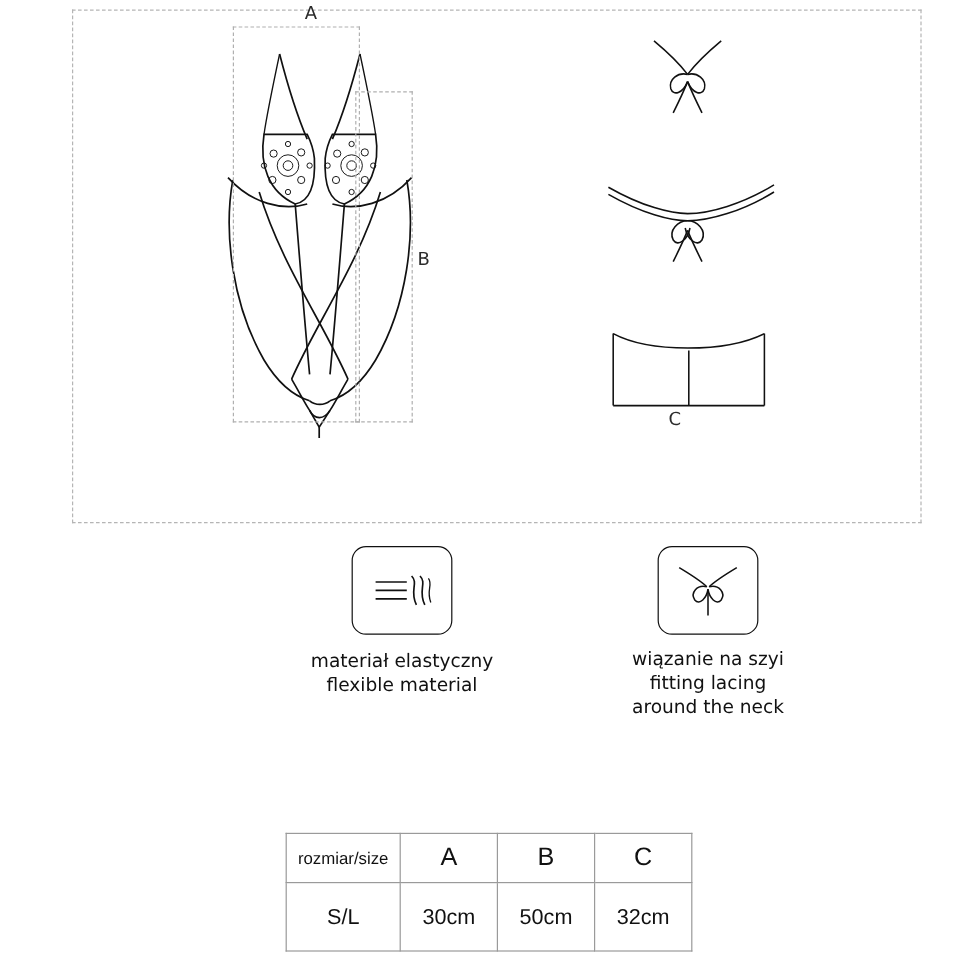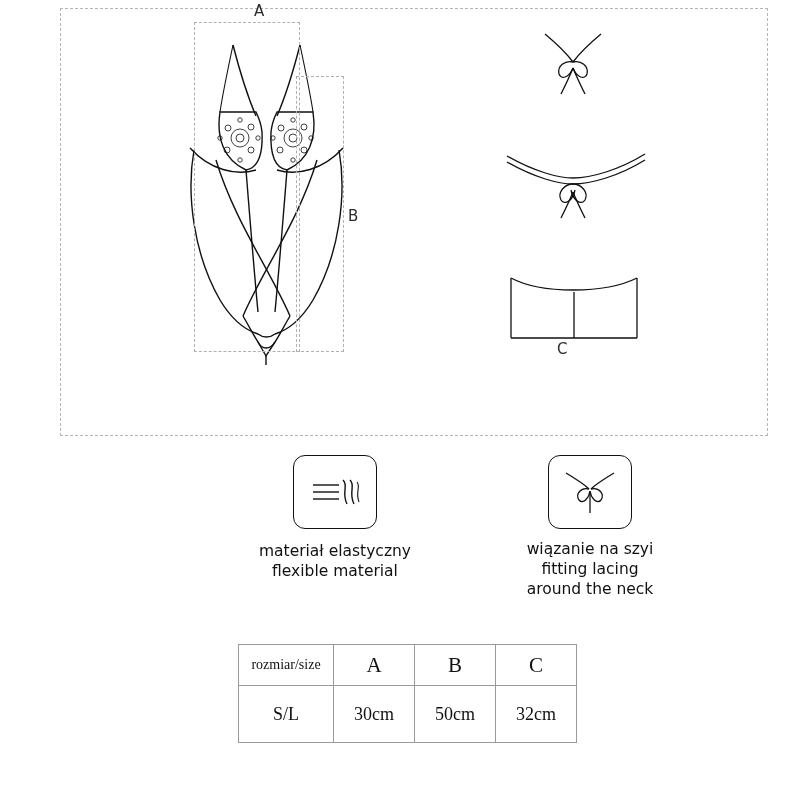--- a/index.html
+++ b/index.html
@@ -117,23 +117,23 @@
     font-family: "DejaVu Sans", sans-serif;
   }
   #feature-1 { left: 145px; top: 0px; width: 260px; }
   #feature-2 { left: 400px; top: 0px; width: 260px; }
   #feature-2 .caption { margin-top: 10px; }
 
   
   .size-table {
     position: absolute;
     left: 238px;
-    top: 644px;
+    top: 694px;
     border-collapse: collapse;
-    font-family: Liberation Serif, serif;
+    font-family: Liberation Sans, sans-serif;
   }
   .size-table td, .size-table th {
     border: 1px solid #9a9a9a;
     text-align: center;
     font-weight: normal;
     color: #111;
   }
   .size-table thead td {
     height: 38px;
     font-size: 14px;

